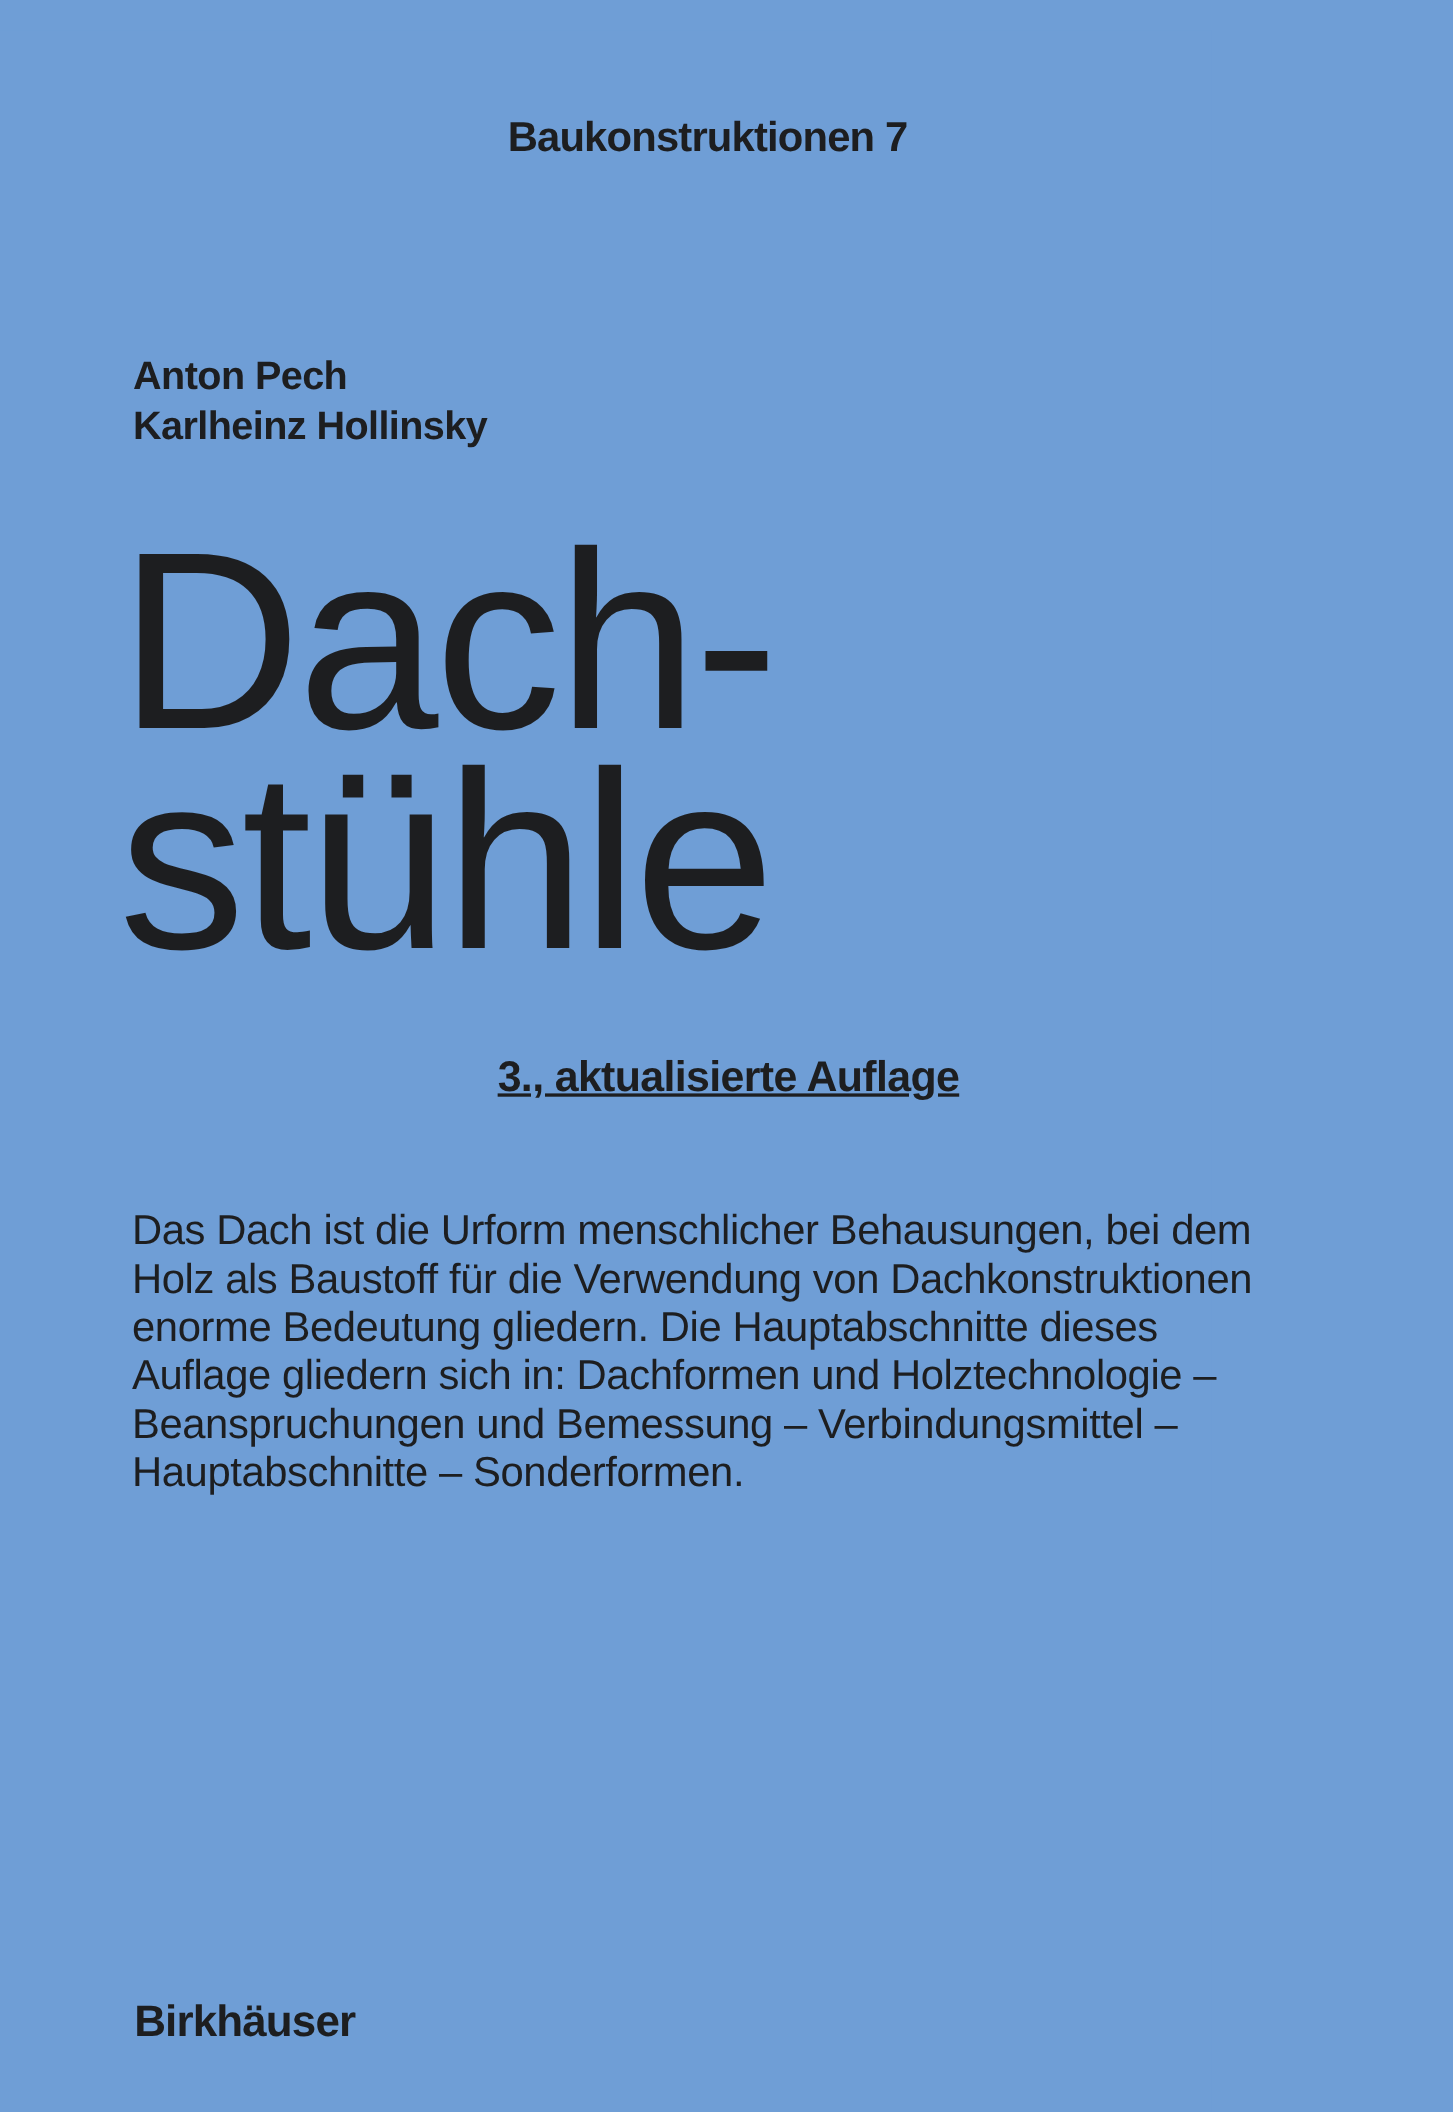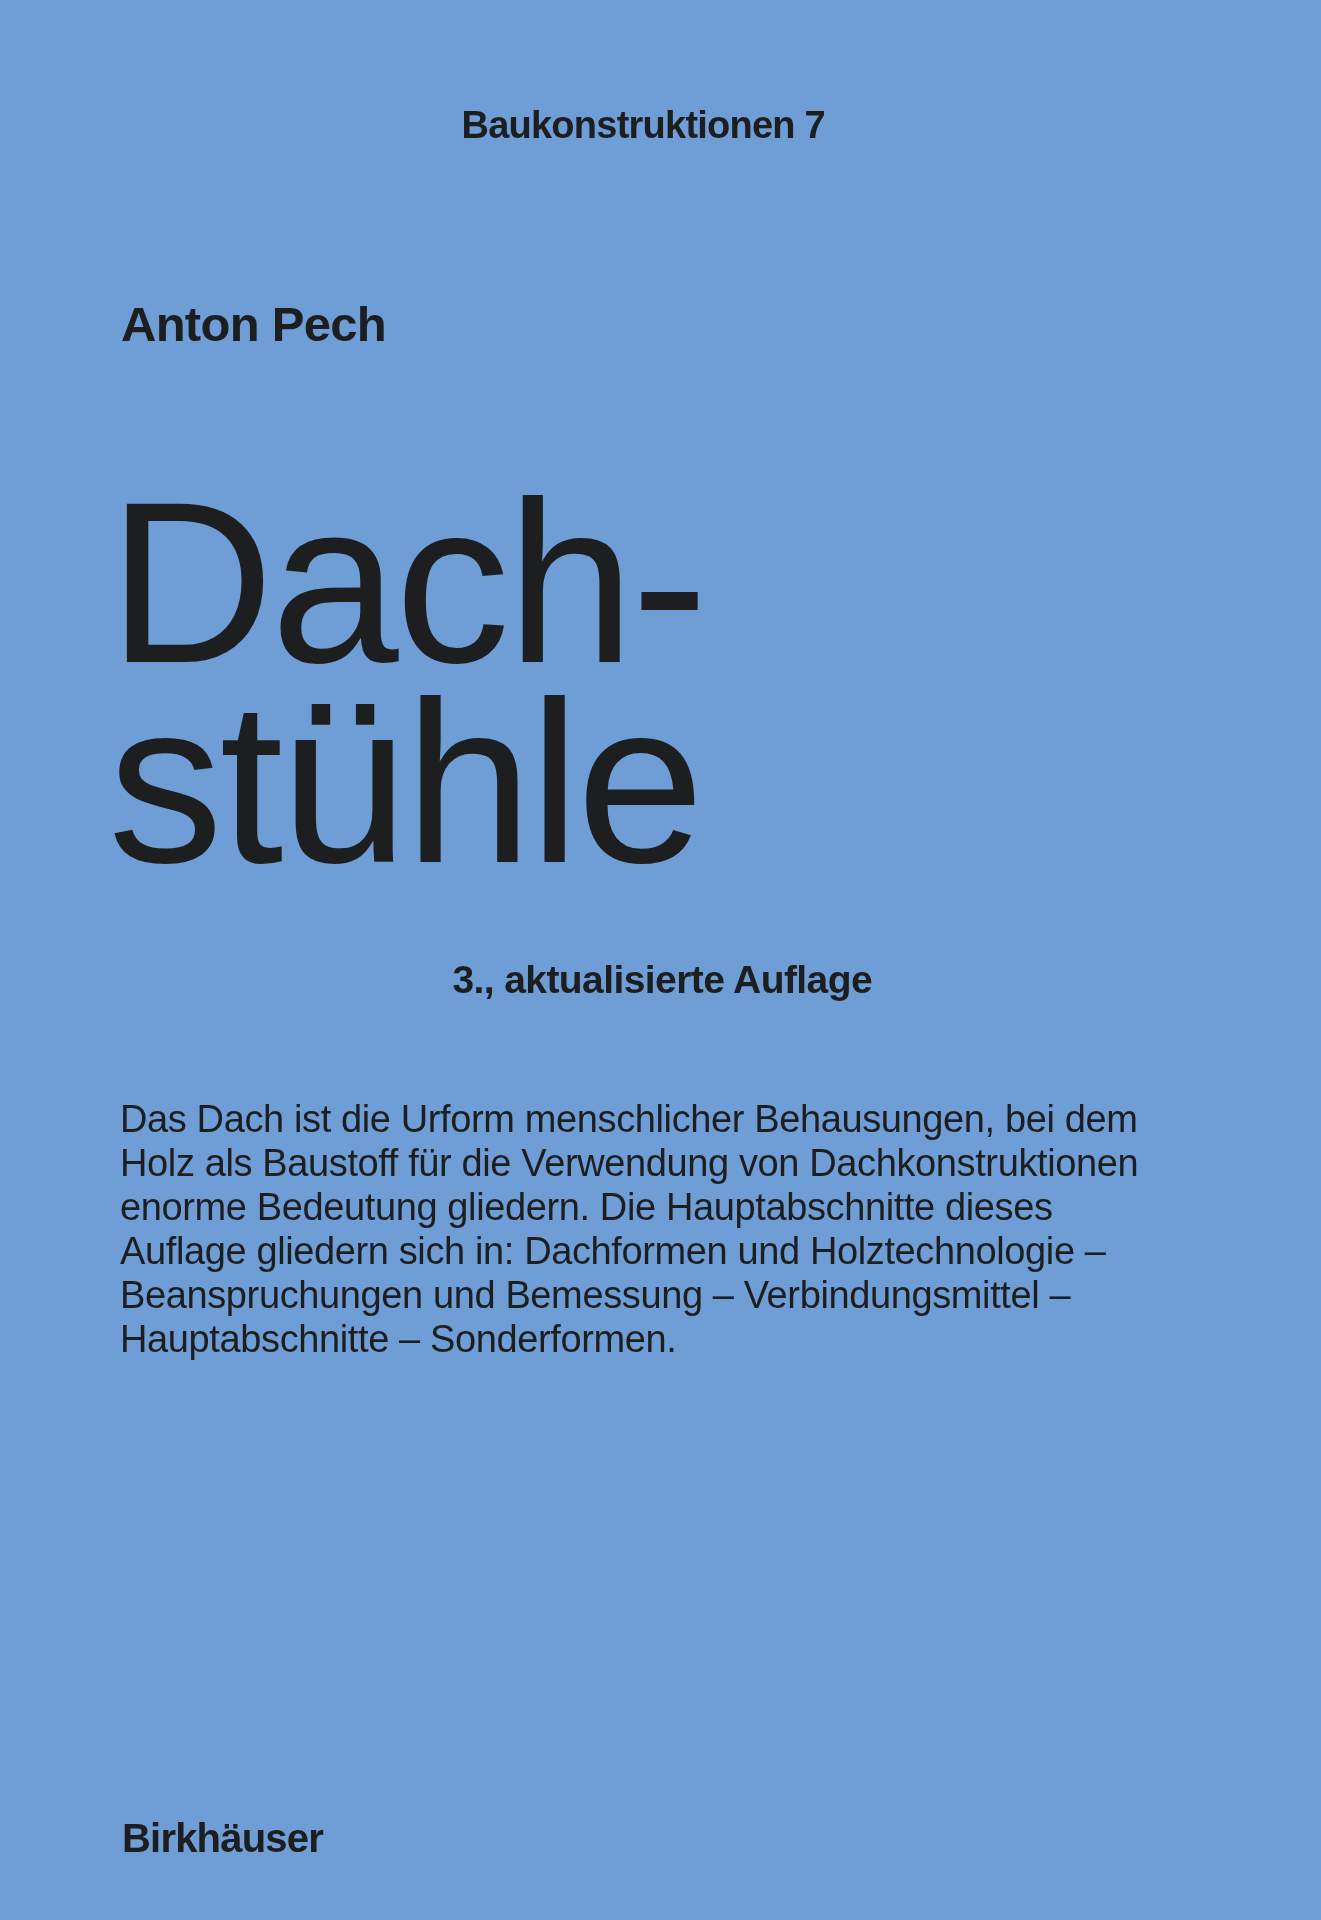--- a/index.html
+++ b/index.html
@@ -29,23 +29,23 @@
     top: 75px;
     right: 276px;
     font-size: 38px;
     font-weight: bold;
     letter-spacing: -0.02em;
     line-height: 44px;
     white-space: nowrap;
   }
   .authors {
     position: absolute;
-    top: 274px;
+    top: 291px;
     left: 121px;
-    font-size: 49px;
+    font-size: 36px;
     font-weight: bold;
     letter-spacing: -0.015em;
     line-height: 45px;
   }
   .book-title {
     position: absolute;
     top: 455px;
     left: 108px;
     font-size: 230px;
     font-weight: normal;
@@ -55,20 +55,21 @@
   }
   .edition-label {
     position: absolute;
     top: 930px;
     right: 229px;
     font-size: 39px;
     font-weight: bold;
     letter-spacing: -0.015em;
     line-height: 44px;
     white-space: nowrap;
+    text-decoration: underline;
   }
   .blurb {
     position: absolute;
     top: 1069px;
     left: 120px;
     font-size: 38px;
     font-weight: normal;
     letter-spacing: -0.01em;
     line-height: 44px;
     white-space: nowrap;
@@ -87,20 +88,21 @@
 </style>
 </head>
 <body>
 
 <div class="cover">
 
   <div class="series-label">Baukonstruktionen 7</div>
 
   <div class="authors">
     <div>Anton Pech</div>
+    <div>Karlheinz Hollinsky</div>
   </div>
 
   <div class="book-title">
     <div>Dach-</div>
     <div>stühle</div>
   </div>
 
   <div class="edition-label">3., aktualisierte Auflage</div>
 
   <div class="blurb">

